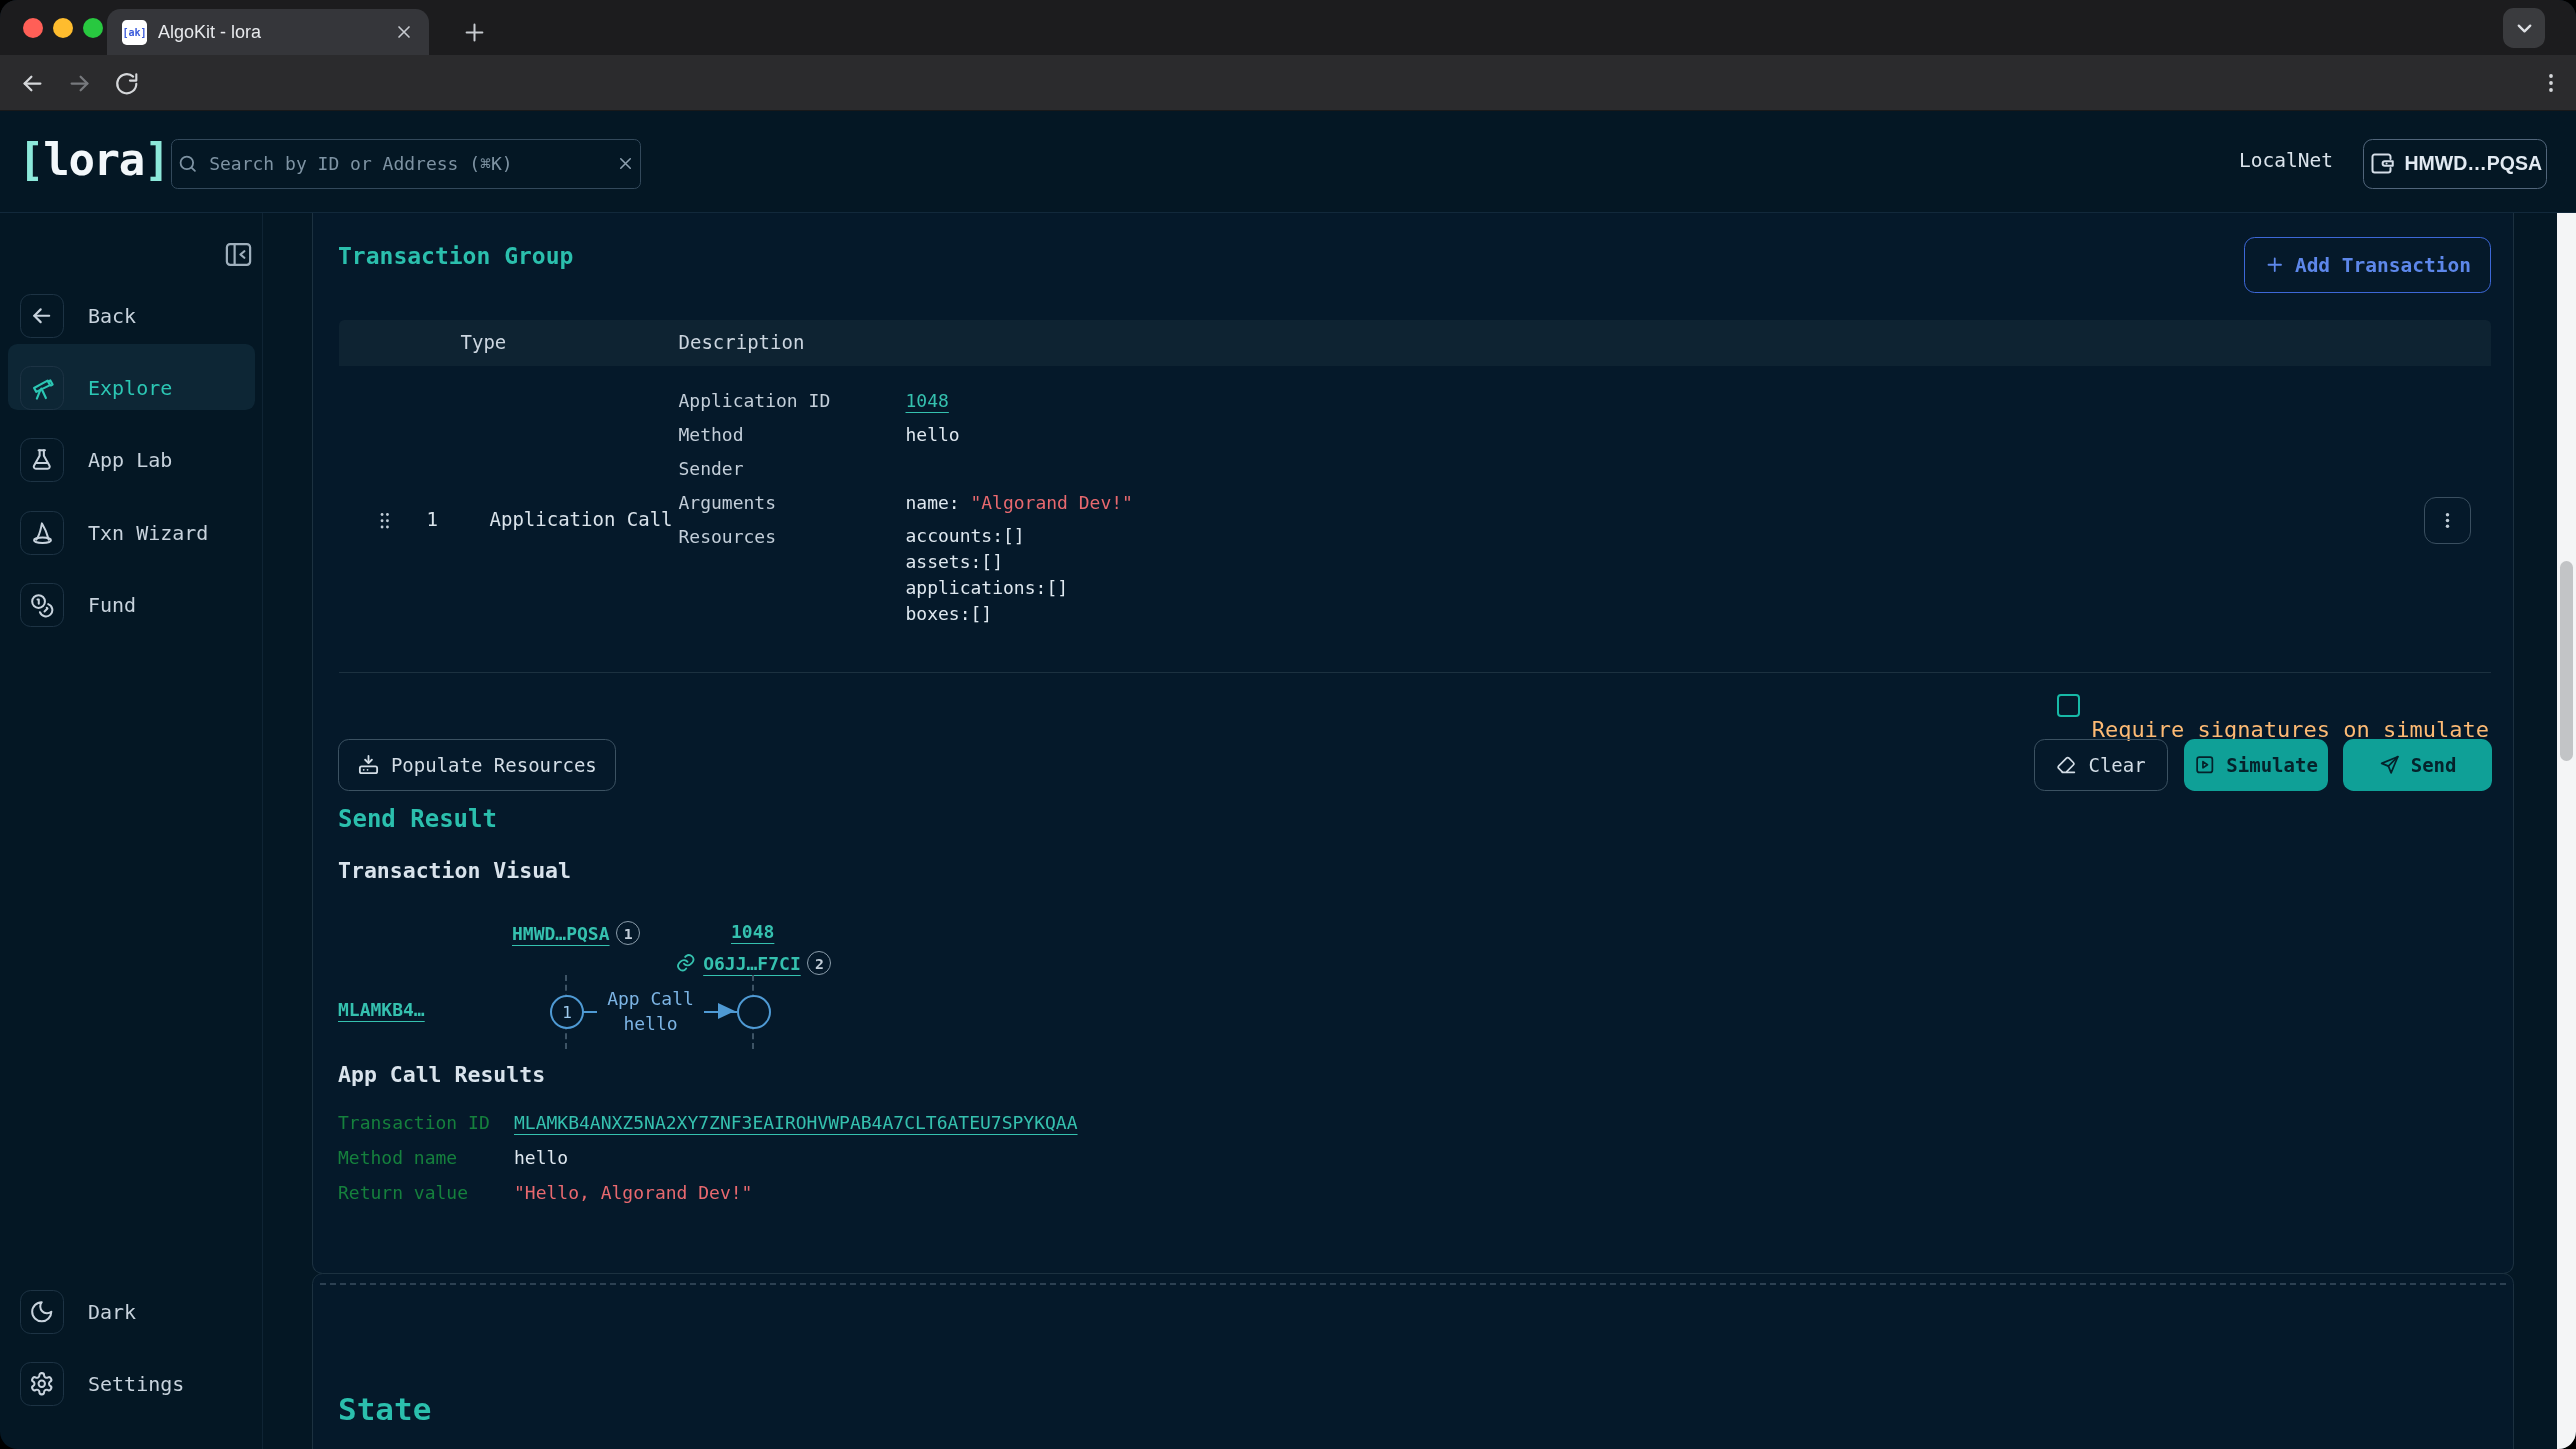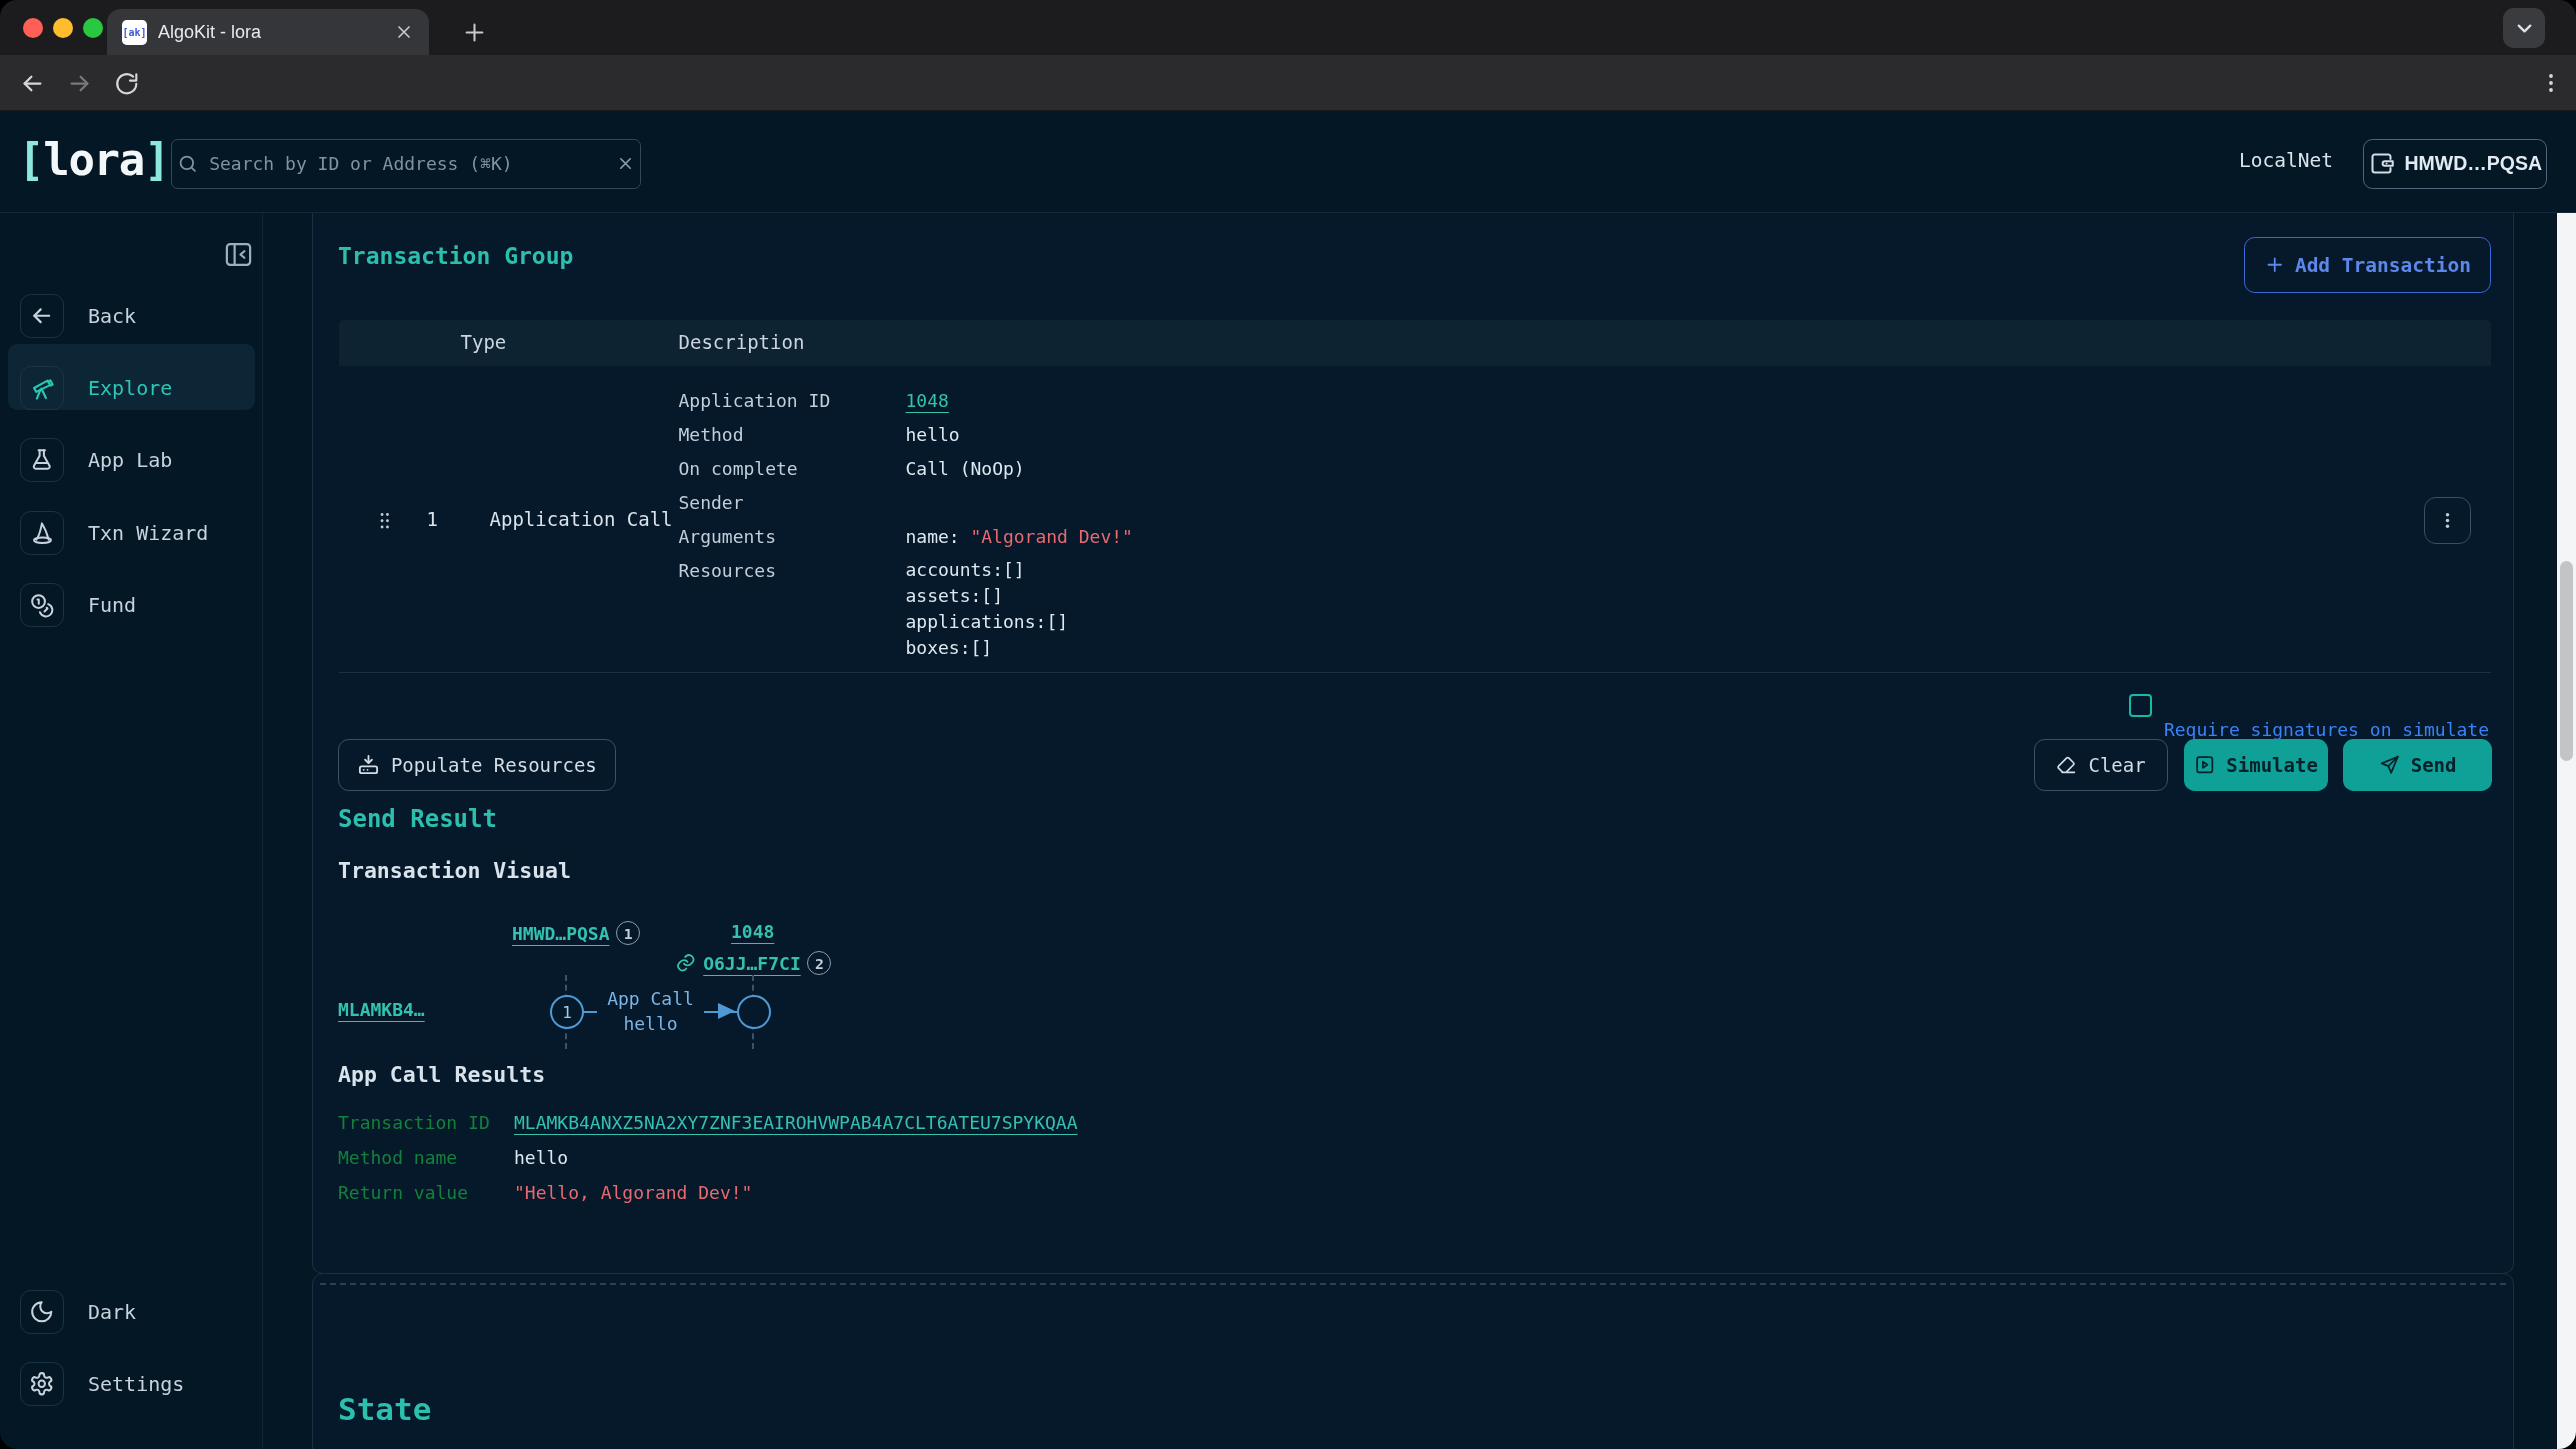--- a/index.html
+++ b/index.html
@@ -91,21 +91,21 @@
   .flabel { width:227px; color:#c3ced9; flex:none; }
   .fval { color:#dfe8f0; }
   .res-line { line-height:26px; color:#dfe8f0; }
   .str-red { color:#e8696f; }
   .kebab-btn { position:absolute; left:2111px; top:284px; width:47px; height:47px; border:1.3px solid #3a4f60;
                border-radius:12px; background:transparent; color:#c0ccd6; display:flex; align-items:center;
                justify-content:center; }
 
   .sig-row { position:absolute; right:24px; top:478px; height:29.5px; display:flex; align-items:center; gap:12px; }
   .checkbox { width:23px; height:23px; border:2px solid #17b9a7; border-radius:4px; background:transparent; }
-  .sig-label { font-size:18px; color:#3b82f6;margin-top:48px; }
+  .sig-label { font-size:22px; color:#fdba74;margin-top:48px; }
 
   .btn { border-radius:10.7px; font-size:19px; display:flex; align-items:center; justify-content:center;
          gap:10.7px; font-family:inherit; height:52px; position:absolute; top:526px; }
   .btn-outline { border:1.3px solid #3c5262; background:transparent; color:#d3dde6; }
   .btn-teal { border:none; background:#0fa097; color:#05222b; font-weight:bold; }
   .populate { left:25px; width:278px; }
   .clear { left:1721px; width:134px; }
   .simulate { left:1871px; width:144px; }
   .send { left:2030px; width:149px; }
 
@@ -363,24 +363,20 @@
         <div class="row-type">Application Call</div>
 
         <div class="fields">
           <div class="frow">
             <span class="flabel">Application ID</span>
             <span class="lnk">1048</span>
           </div>
           <div class="frow">
             <span class="flabel">Method</span>
             <span class="fval">hello</span>
-          </div>
-          <div class="frow">
-            <span class="flabel">On complete</span>
-            <span class="fval">Call (NoOp)</span>
           </div>
           <div class="frow">
             <span class="flabel">Sender</span>
           </div>
           <div class="frow">
             <span class="flabel">Arguments</span>
             <span class="fval">name:</span>
             <span class="str-red" style="margin-left:10.7px;">"Algorand Dev!"</span>
           </div>
           <div class="frow">

